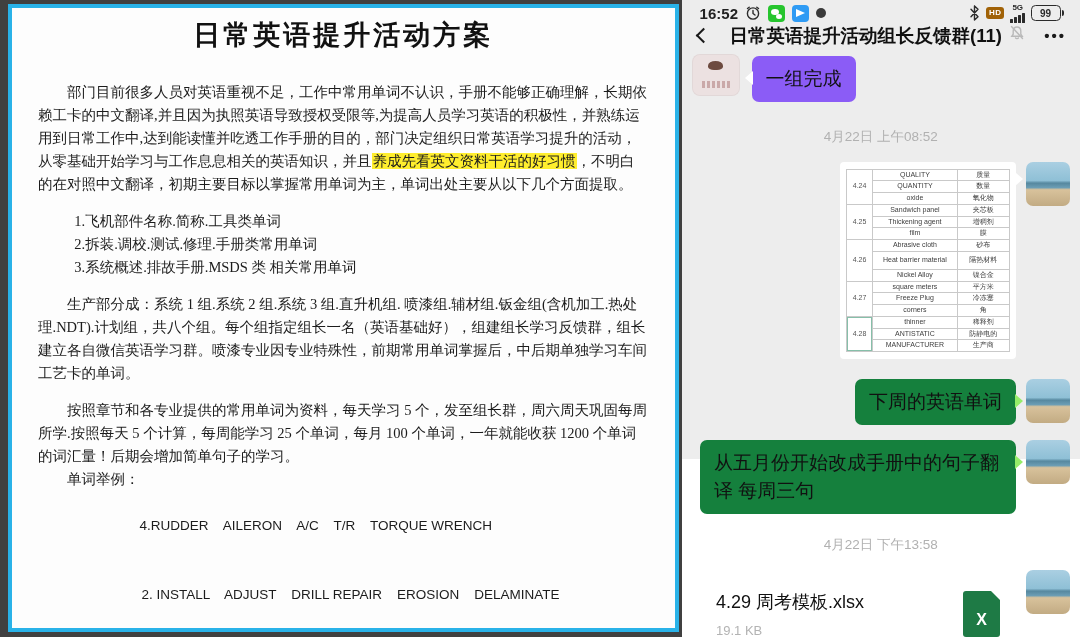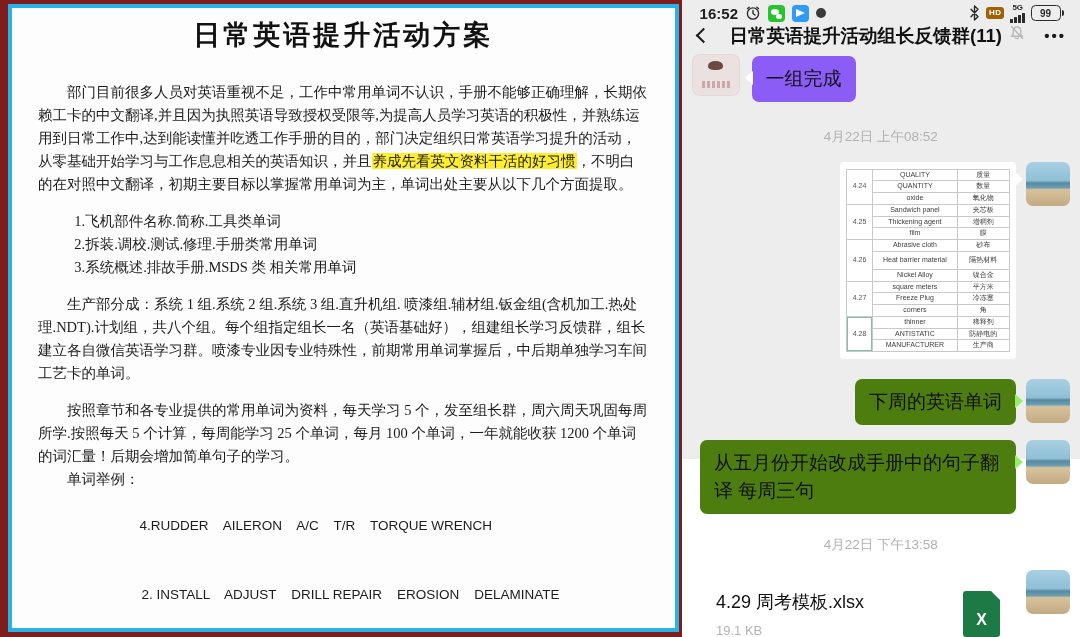--- a/index.html
+++ b/index.html
@@ -1,21 +1,21 @@
 <!DOCTYPE html>
 <html><head>
 <meta charset="utf-8">
 <style>
   * { margin:0; padding:0; box-sizing:border-box; }
   html,body { width:1080px; height:637px; overflow:hidden; background:#fff;
     font-family:"Liberation Sans", sans-serif; }
   .app { display:flex; width:1080px; height:637px; }
 
   
-  .left-pane { width:733px; height:637px; background:#7f1d1d; padding:4px 3px 5px 8px; }
+  .left-pane { width:733px; height:637px; background:#404040; padding:4px 3px 5px 8px; }
   .doc { width:100%; height:100%; border:4px solid #29b2e8; background:#fdfdfd;
     padding:10px 26px 6px 26px; overflow:hidden;
     font-family:"Liberation Serif", serif; color:#1c1c1c; font-size:14.5px; line-height:23px; }
   .doc h1 { font-size:27px; text-align:center; font-weight:700; letter-spacing:3px;
     margin:6px 0 34px 0; color:#111; }
   .doc p.indent { text-indent:2em; margin-bottom:0; }
   .doc .gap { height:14px; }
   .doc-list { margin-left:2.5em; }
   .hl { background:#ffee2e; color:inherit; padding:0 1px; }
   .example-row { display:flex; margin-left:2em; }
@@ -78,21 +78,21 @@
     background:repeating-linear-gradient(90deg,#caa9a9 0 3px,transparent 3px 5px); }
 
   .beach-avatar { width:44px; height:44px; border-radius:7px; flex:0 0 44px; margin-left:10px;
     background:linear-gradient(180deg,#aacfe2 0%,#8fc0d6 42%,#56889f 48%,#6b9db4 58%,#d8c29c 63%,#c2ab83 100%); }
 
   .bubble { position:relative; border-radius:7px; font-size:19px; line-height:28px; color:#111;
     padding:9px 14px; max-width:330px; }
   .bubble.white { background:#8b5cf6; margin-left:12px; margin-top:2px; }
   .bubble.white::before { content:""; position:absolute; left:-7px; top:15px; width:0; height:0;
     border-top:7px solid transparent; border-bottom:7px solid transparent; border-right:8px solid #fff; }
-  .bubble.green { background:#4d7c0f; }
+  .bubble.green { background:#15803d; }
   .bubble.green::after { content:""; position:absolute; right:-7px; top:15px; width:0; height:0;
     border-top:7px solid transparent; border-bottom:7px solid transparent; border-left:8px solid #95ec69; }
 
   
   .img-msg { position:relative; background:#fff; border-radius:4px; padding:7px 6px; width:176px; }
   .img-msg::after { content:""; position:absolute; right:-7px; top:10px; width:0; height:0;
     border-top:7px solid transparent; border-bottom:7px solid transparent; border-left:8px solid #fff; }
   .mini-table { border-collapse:collapse; width:100%; }
   .mini-table td { border:1px solid #c9c9c9; font-size:7px; line-height:1.25; color:#3d3d3d;
     text-align:center; padding:1px 1px; font-family:"Liberation Sans", sans-serif; }

